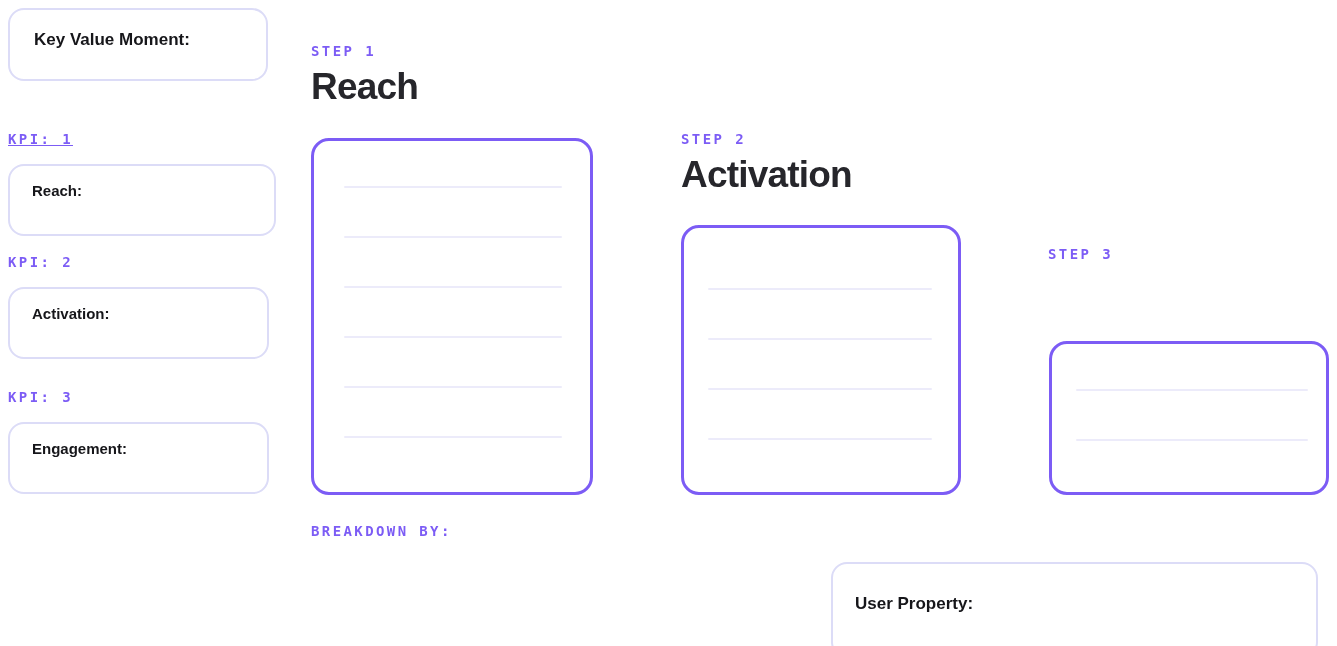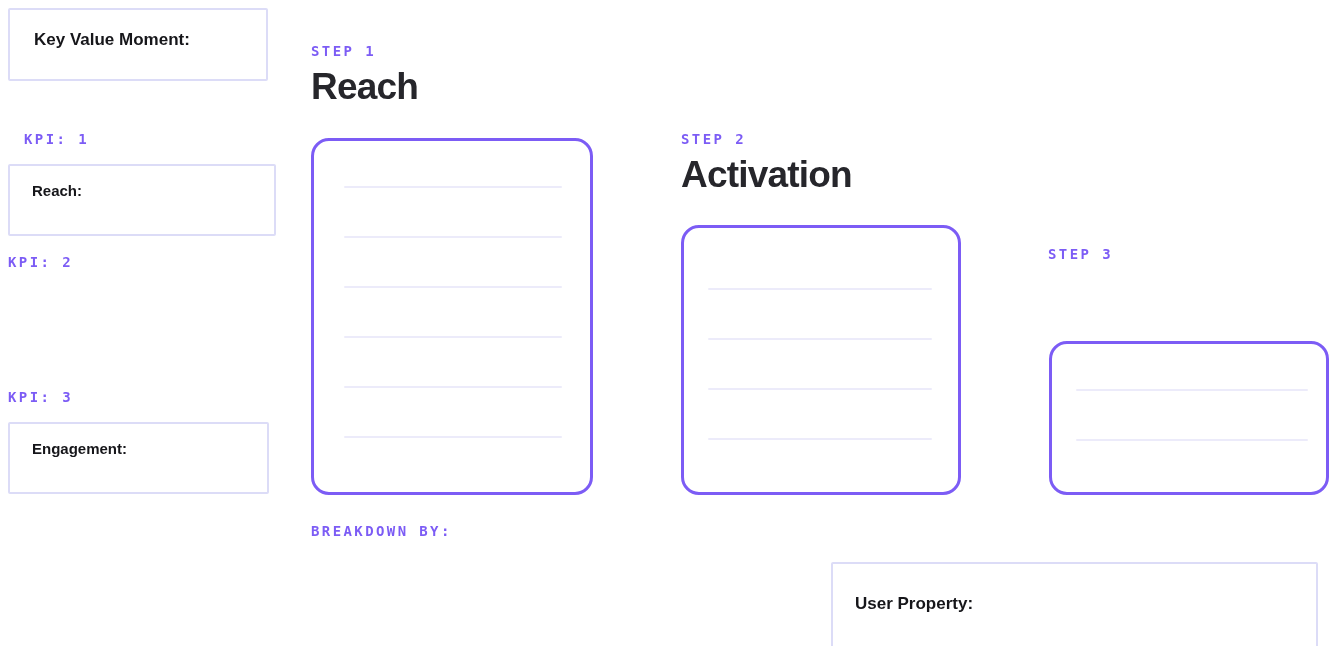--- a/index.html
+++ b/index.html
@@ -51,21 +51,21 @@
 
   .field-label.lg {
     font-size: 17px;
   }
 
   
   .soft-card {
     position: absolute;
     background: #ffffff;
     border: 2px solid #dcdcf7;
-    border-radius: 2px;
+    border-radius: 16px;
   }
 
   .step-card {
     position: absolute;
     background: #ffffff;
     border: 3px solid #7c5cf5;
     border-radius: 18px;
     overflow: hidden;
   }
 
@@ -78,26 +78,29 @@
 </style>
 </head>
 <body>
 
 <div id="canvas">
 
   <div class="soft-card" style="left:8px; top:8px; width:260px; height:73px;">
     <span class="field-label lg" style="left:24px; top:20px;">Key Value Moment:</span>
   </div>
 
-  <span class="eyebrow" style="left:24px; top:131px;">KPI: 1</span>
+  <span class="eyebrow" style="left:8px; top:131px;text-decoration:underline;">KPI: 1</span>
   <div class="soft-card" style="left:8px; top:164px; width:268px; height:72px;">
     <span class="field-label" style="left:22px; top:16px;">Reach:</span>
   </div>
 
   <span class="eyebrow" style="left:8px; top:254px;">KPI: 2</span>
+  <div class="soft-card" style="left:8px; top:287px; width:261px; height:72px;">
+    <span class="field-label" style="left:22px; top:16px;">Activation:</span>
+  </div>
 
   <span class="eyebrow" style="left:8px; top:389px;">KPI: 3</span>
   <div class="soft-card" style="left:8px; top:422px; width:261px; height:72px;">
     <span class="field-label" style="left:22px; top:16px;text-align:center;">Engagement:</span>
   </div>
 
   <span class="eyebrow" style="left:311px; top:43px;">STEP 1</span>
   <div class="step-title" style="left:311px; top:66px;">Reach</div>
 
   <div class="step-card" style="left:311px; top:138px; width:282px; height:357px;">

